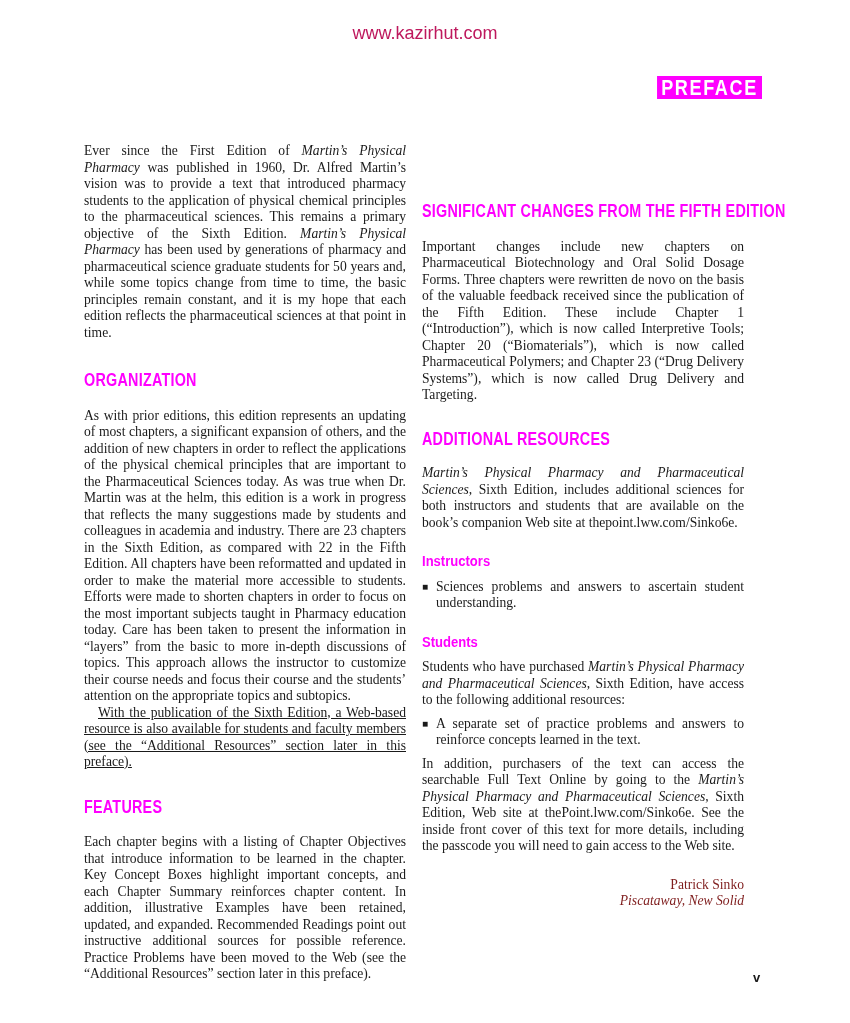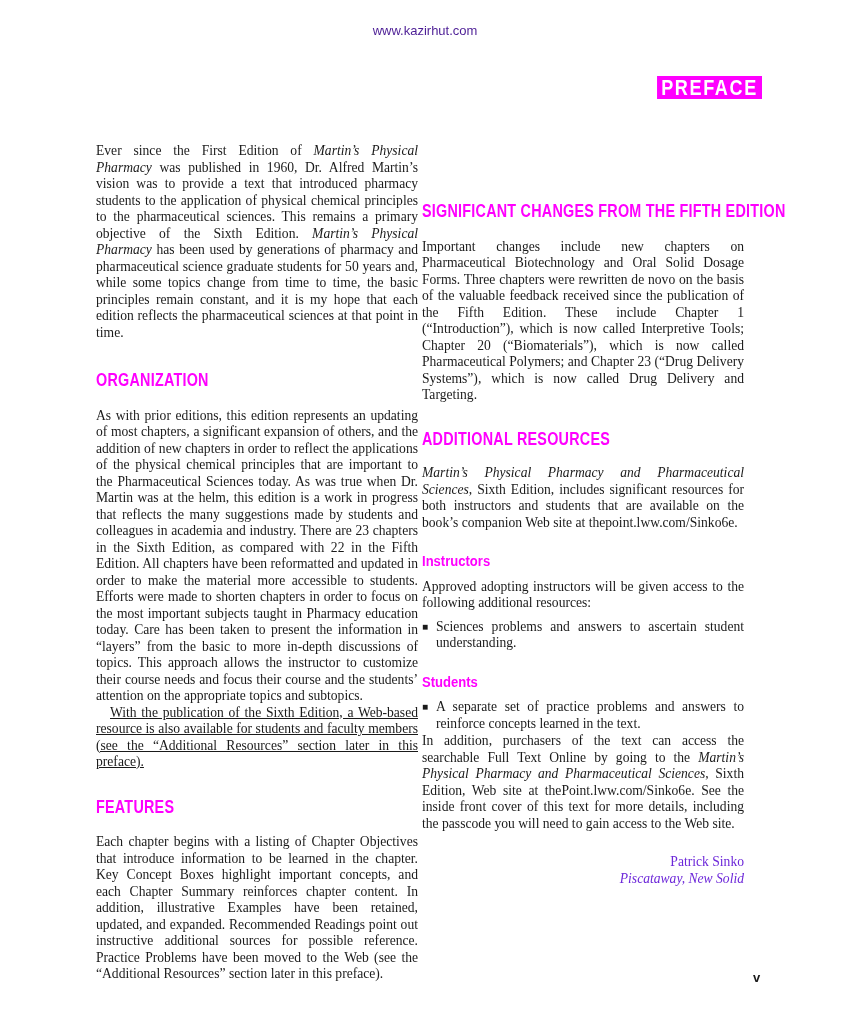--- a/index.html
+++ b/index.html
@@ -1,36 +1,36 @@
 <!DOCTYPE html>
 <html><head>
 <meta charset="utf-8">
 <style>
   html, body { margin: 0; padding: 0; background: #ffffff; }
   body { width: 850px; height: 1023px; position: relative; overflow: hidden;
          font-family: "Liberation Serif", "DejaVu Serif", serif; color: #1a1a1a; }
   .watermark { position: absolute; top: 23px; left: 0; width: 850px; text-align: center;
-               font-family: "Liberation Sans", "DejaVu Sans", sans-serif; font-size: 13px; color: #4c1d95; }
+               font-family: "Liberation Sans", "DejaVu Sans", sans-serif; font-size: 18px; color: #be185d; }
   .preface-badge { position: absolute; top: 76px; left: 634px; width: 128px; height: 23px;
                    background: #ff00ff; color: #ffffff; text-align: center;
                    font-family: "Liberation Sans", "DejaVu Sans", sans-serif; font-weight: bold;
                    font-size: 22px; line-height: 24px; letter-spacing: 2px; transform: scaleX(0.82); transform-origin: right center; }
   .col { position: absolute; top: 143px; width: 322px; font-size: 13.6px; line-height: 16.5px; }
-  .col-left { left: 96px; }
+  .col-left { left: 84px; }
   .col-right { left: 422px; }
   p { margin: 0; text-align: justify; hyphens: manual; }
   p.indent { text-indent: 14px; text-decoration: underline; }
   h2 { margin: 0; color: #ff00ff; font-family: "Liberation Sans", "DejaVu Sans", sans-serif;
        font-weight: bold; font-size: 17.5px; letter-spacing: 0.3px; transform: scaleX(0.82); transform-origin: left center; white-space: nowrap; }
   h3 { margin: 0; color: #ff00ff; font-family: "Liberation Sans", "DejaVu Sans", sans-serif;
        font-weight: bold; font-size: 14.5px; transform: scaleX(0.9); transform-origin: left center; }
   .bullet { display: flex; text-align: justify; }
   .bullet .sq { flex: 0 0 14px; font-size: 10px; line-height: 16.5px; }
   .bullet span.txt { flex: 1; }
-  .sig { text-align: right; color: #6d28d9; }
+  .sig { text-align: right; color: #7f1d1d; }
   .sig .loc { font-style: italic; }
   .page-num { position: absolute; left: 753px; top: 970px; font-family: "Liberation Sans", "DejaVu Sans", sans-serif;
               font-weight: bold; font-size: 13px; }
   b { font-weight: normal; }
   i { font-style: italic; }
 </style>
 </head>
 <body>
 
 <div class="watermark">www.kazirhut.com</div>
@@ -47,36 +47,36 @@
   <p><span>Each chapter begins with a listing of </span><b>Chapter Objectives</b><span> that introduce information to be learned in the chapter. </span><b>Key Concept Boxes</b><span> highlight important concepts, and each </span><b>Chapter Summary</b><span> reinforces chapter content. In addition, illustrative </span><b>Examples</b><span> have been retained, updated, and expanded. </span><b>Recommended Readings</b><span> point out instructive additional sources for possible reference. </span><b>Practice Problems</b><span> have been moved to the Web (see the “Additional Resources” section later in this preface).</span></p>
 </div>
 
 <div class="col col-right">
   <div style="height:33px;"></div>
 
   <h2 style="margin-top:27px; margin-bottom:19px;">SIGNIFICANT CHANGES FROM THE FIFTH EDITION</h2>
   <p>Important changes include new chapters on Pharmaceutical Biotechnology and Oral Solid Dosage Forms. Three chapters were rewritten de novo on the basis of the valuable feedback received since the publication of the Fifth Edition. These include Chapter 1 (“Introduction”), which is now called Interpretive Tools; Chapter 20 (“Biomaterials”), which is now called Pharmaceutical Polymers; and Chapter 23 (“Drug Delivery Systems”), which is now called Drug Delivery and Targeting.</p>
 
   <h2 style="margin-top:27px; margin-bottom:18px;">ADDITIONAL RESOURCES</h2>
-  <p><i>Martin’s Physical Pharmacy and Pharmaceutical Sciences</i><span>, Sixth Edition, includes significant resources for both instructors and students that are available on the book’s companion Web site at thepoint.lww.com/Sinko6e.</span></p>
+  <p><i>Martin’s Physical Pharmacy and Pharmaceutical Sciences</i><span>, Sixth Edition, includes additional sciences for both instructors and students that are available on the book’s companion Web site at thepoint.lww.com/Sinko6e.</span></p>
 
   <h3 style="margin-top:22px; margin-bottom:9px;">Instructors</h3>
-  <p>Approved adopting instructors will be given access to the following additional resources:</p>
   <div class="bullet" style="margin-top:7px;">
     <span class="sq">■</span>
     <span class="txt">Sciences problems and answers to ascertain student understanding.</span>
   </div>
 
   <h3 style="margin-top:22px; margin-bottom:9px;">Students</h3>
+  <p><span>Students who have purchased </span><i>Martin’s Physical Pharmacy and Pharmaceutical Sciences</i><span>, Sixth Edition, have access to the following additional resources:</span></p>
   <div class="bullet" style="margin-top:7px;">
     <span class="sq">■</span>
     <span class="txt">A separate set of practice problems and answers to reinforce concepts learned in the text.</span>
   </div>
 
-  <p style="margin-top:1px;"><span>In addition, purchasers of the text can access the searchable Full Text Online by going to the </span><i>Martin’s Physical Pharmacy and Pharmaceutical Sciences</i><span>, Sixth Edition, Web site at thePoint.lww.com/Sinko6e. See the inside front cover of this text for more details, including the passcode you will need to gain access to the Web site.</span></p>
+  <p style="margin-top:7px;"><span>In addition, purchasers of the text can access the searchable Full Text Online by going to the </span><i>Martin’s Physical Pharmacy and Pharmaceutical Sciences</i><span>, Sixth Edition, Web site at thePoint.lww.com/Sinko6e. See the inside front cover of this text for more details, including the passcode you will need to gain access to the Web site.</span></p>
 
   <div class="sig" style="margin-top:22px;">
     <div>Patrick Sinko</div>
     <div class="loc">Piscataway, New Solid</div>
   </div>
 </div>
 
 <div class="page-num">v</div>
 
 </body></html>

